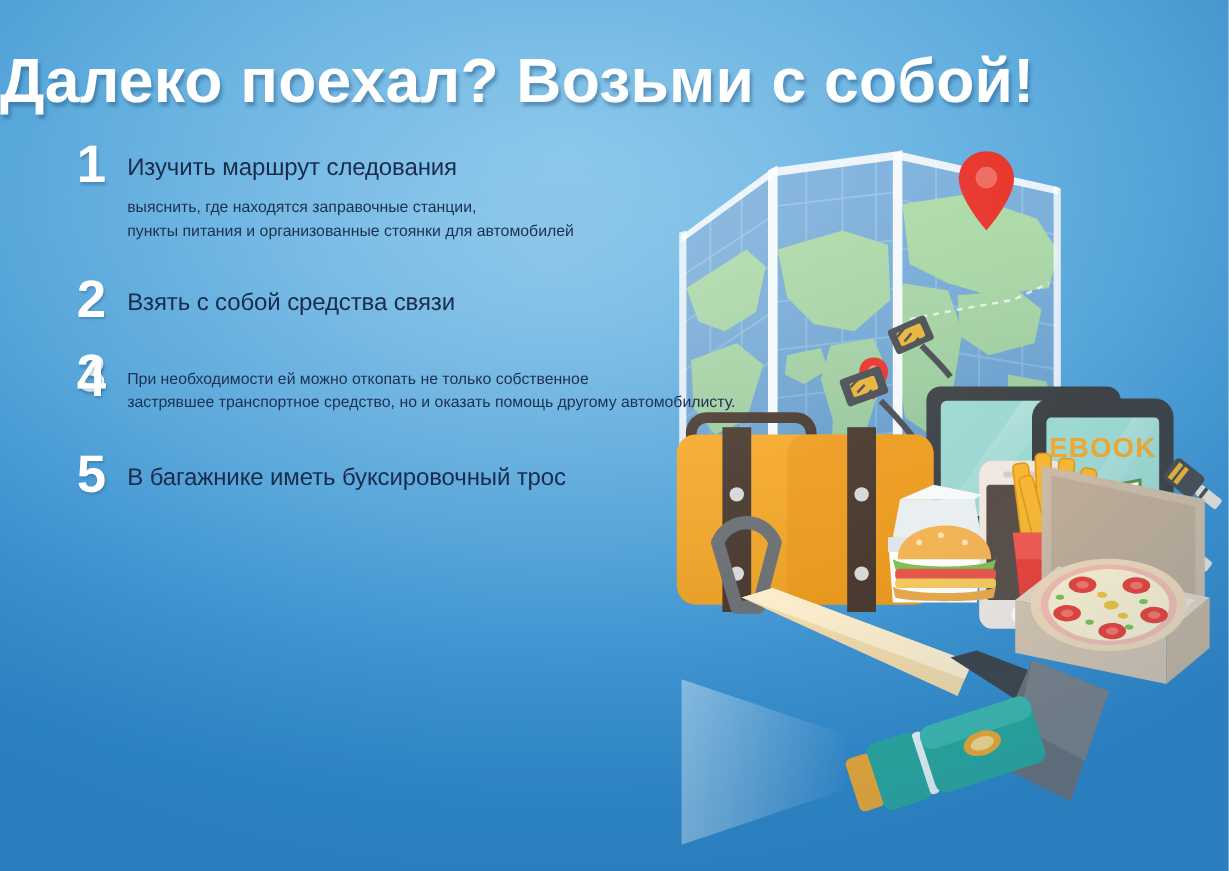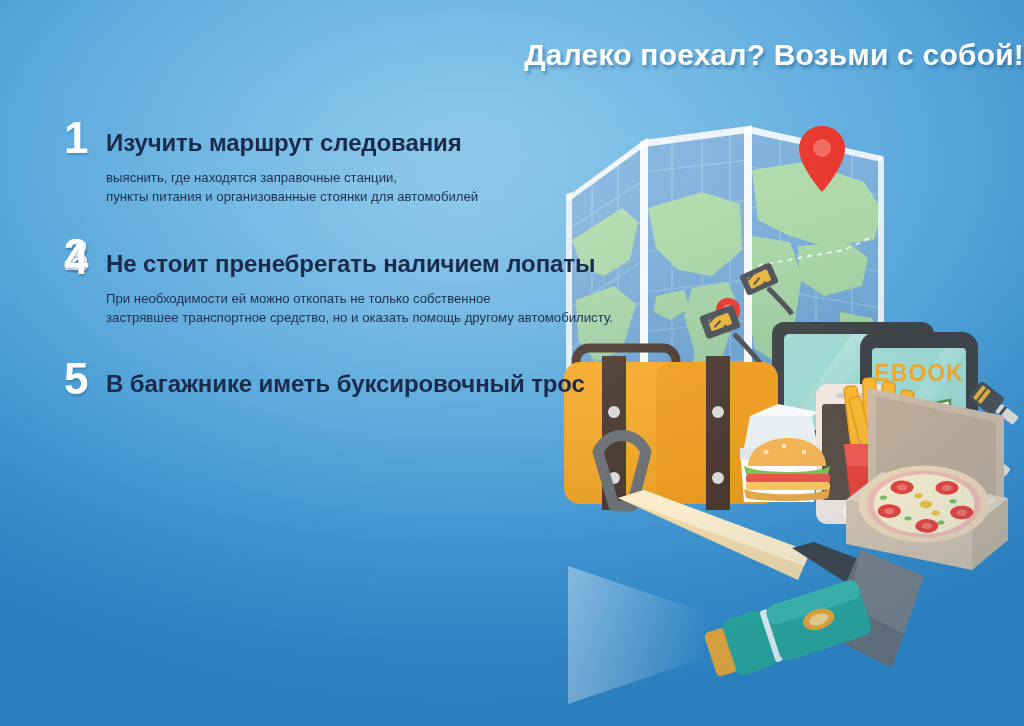--- a/index.html
+++ b/index.html
@@ -36,23 +36,23 @@
                   rgba(20,90,150,0.16) 100%);
     pointer-events: none;
   }
 
   
   #title {
     position: absolute;
     left: 0;
     top: 38px;
     width: 1024px;
-    text-align: right;
+    text-align: left;
     color: #ffffff;
-    font-size: 30px;
+    font-size: 52px;
     font-weight: bold;
     letter-spacing: 0.2px;
     text-shadow: 2px 3px 3px rgba(25,70,115,0.40);
     white-space: nowrap;
   }
 
   
   #list {
     position: absolute;
     left: 64px;
@@ -69,22 +69,22 @@
     left: 0;
     top: -12px;
     color: #ffffff;
     font-size: 44px;
     font-weight: bold;
     line-height: 1;
     text-shadow: 1px 2px 2px rgba(25,70,115,0.30);
   }
   .item-title {
     color: #1b2b4b;
-    font-size: 24px;
-    font-weight: bold;
+    font-size: 20px;
+    font-weight: normal;
     line-height: 1.22;
     letter-spacing: -0.1px;
     white-space: pre-line;
   }
   .item-sub {
     color: #1d3050;
     font-size: 13.2px;
     font-weight: normal;
     line-height: 1.45;
     margin-top: 11px;
@@ -420,29 +420,29 @@
 
     <div class="item" id="item-1">
       <div class="item-num">1</div>
       <div class="item-title">Изучить маршрут следования</div>
       <div class="item-sub">выяснить, где находятся заправочные станции,
 пункты питания и организованные стоянки для автомобилей</div>
     </div>
 
     <div class="item" id="item-2">
       <div class="item-num">2</div>
+      <div class="item-title">Взять с собой средства связи</div>
     </div>
 
     <div class="item" id="item-3">
       <div class="item-num">3</div>
     </div>
 
     <div class="item" id="item-4">
       <div class="item-num">4</div>
-      <div class="item-title">Не стоит пренебрегать наличием лопаты</div>
       <div class="item-sub">При необходимости ей можно откопать не только собственное
 застрявшее транспортное средство, но и оказать помощь другому автомобилисту.</div>
     </div>
 
     <div class="item" id="item-5">
       <div class="item-num">5</div>
       <div class="item-title">В багажнике иметь буксировочный трос</div>
     </div>
 
   </div>

